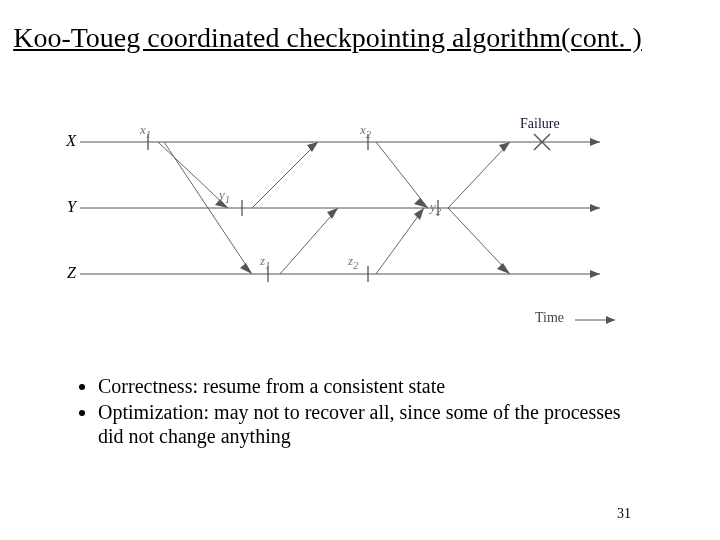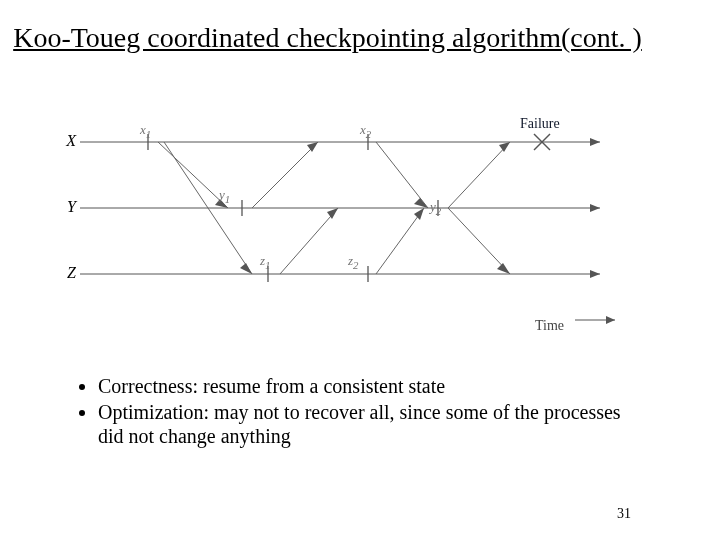--- a/index.html
+++ b/index.html
@@ -95,21 +95,21 @@
 
     
     <div class="ev-label" style="left:60px;  top:2px;"><span>x</span><sub>1</sub></div>
     <div class="ev-label" style="left:280px; top:2px;"><span>x</span><sub>2</sub></div>
     <div class="ev-label" style="left:139px; top:67px;text-align:right;"><span>y</span><sub>1</sub></div>
     <div class="ev-label" style="left:350px; top:67px;margin-top:12px;"><span>y</span><sub>2</sub></div>
     <div class="ev-label" style="left:180px; top:133px;text-align:center;"><span>z</span><sub>1</sub></div>
     <div class="ev-label" style="left:268px; top:133px;"><span>z</span><sub>2</sub></div>
 
     <div class="failure-label" style="left:440px; top:-4px;">Failure</div>
-    <div class="time-label" style="left:455px; top:198px;">Time</div>
+    <div class="time-label" style="left:455px; top:190px;">Time</div>
 
     <svg width="560" height="220">
 
       <line class="axis" x1="0" y1="22" x2="520" y2="22"></line>
       <line class="axis" x1="0" y1="88" x2="520" y2="88"></line>
       <line class="axis" x1="0" y1="154" x2="520" y2="154"></line>
 
       <polygon class="arrow" points="520,22 510,18 510,26"></polygon>
       <polygon class="arrow" points="520,88 510,84 510,92"></polygon>
       <polygon class="arrow" points="520,154 510,150 510,158"></polygon>

